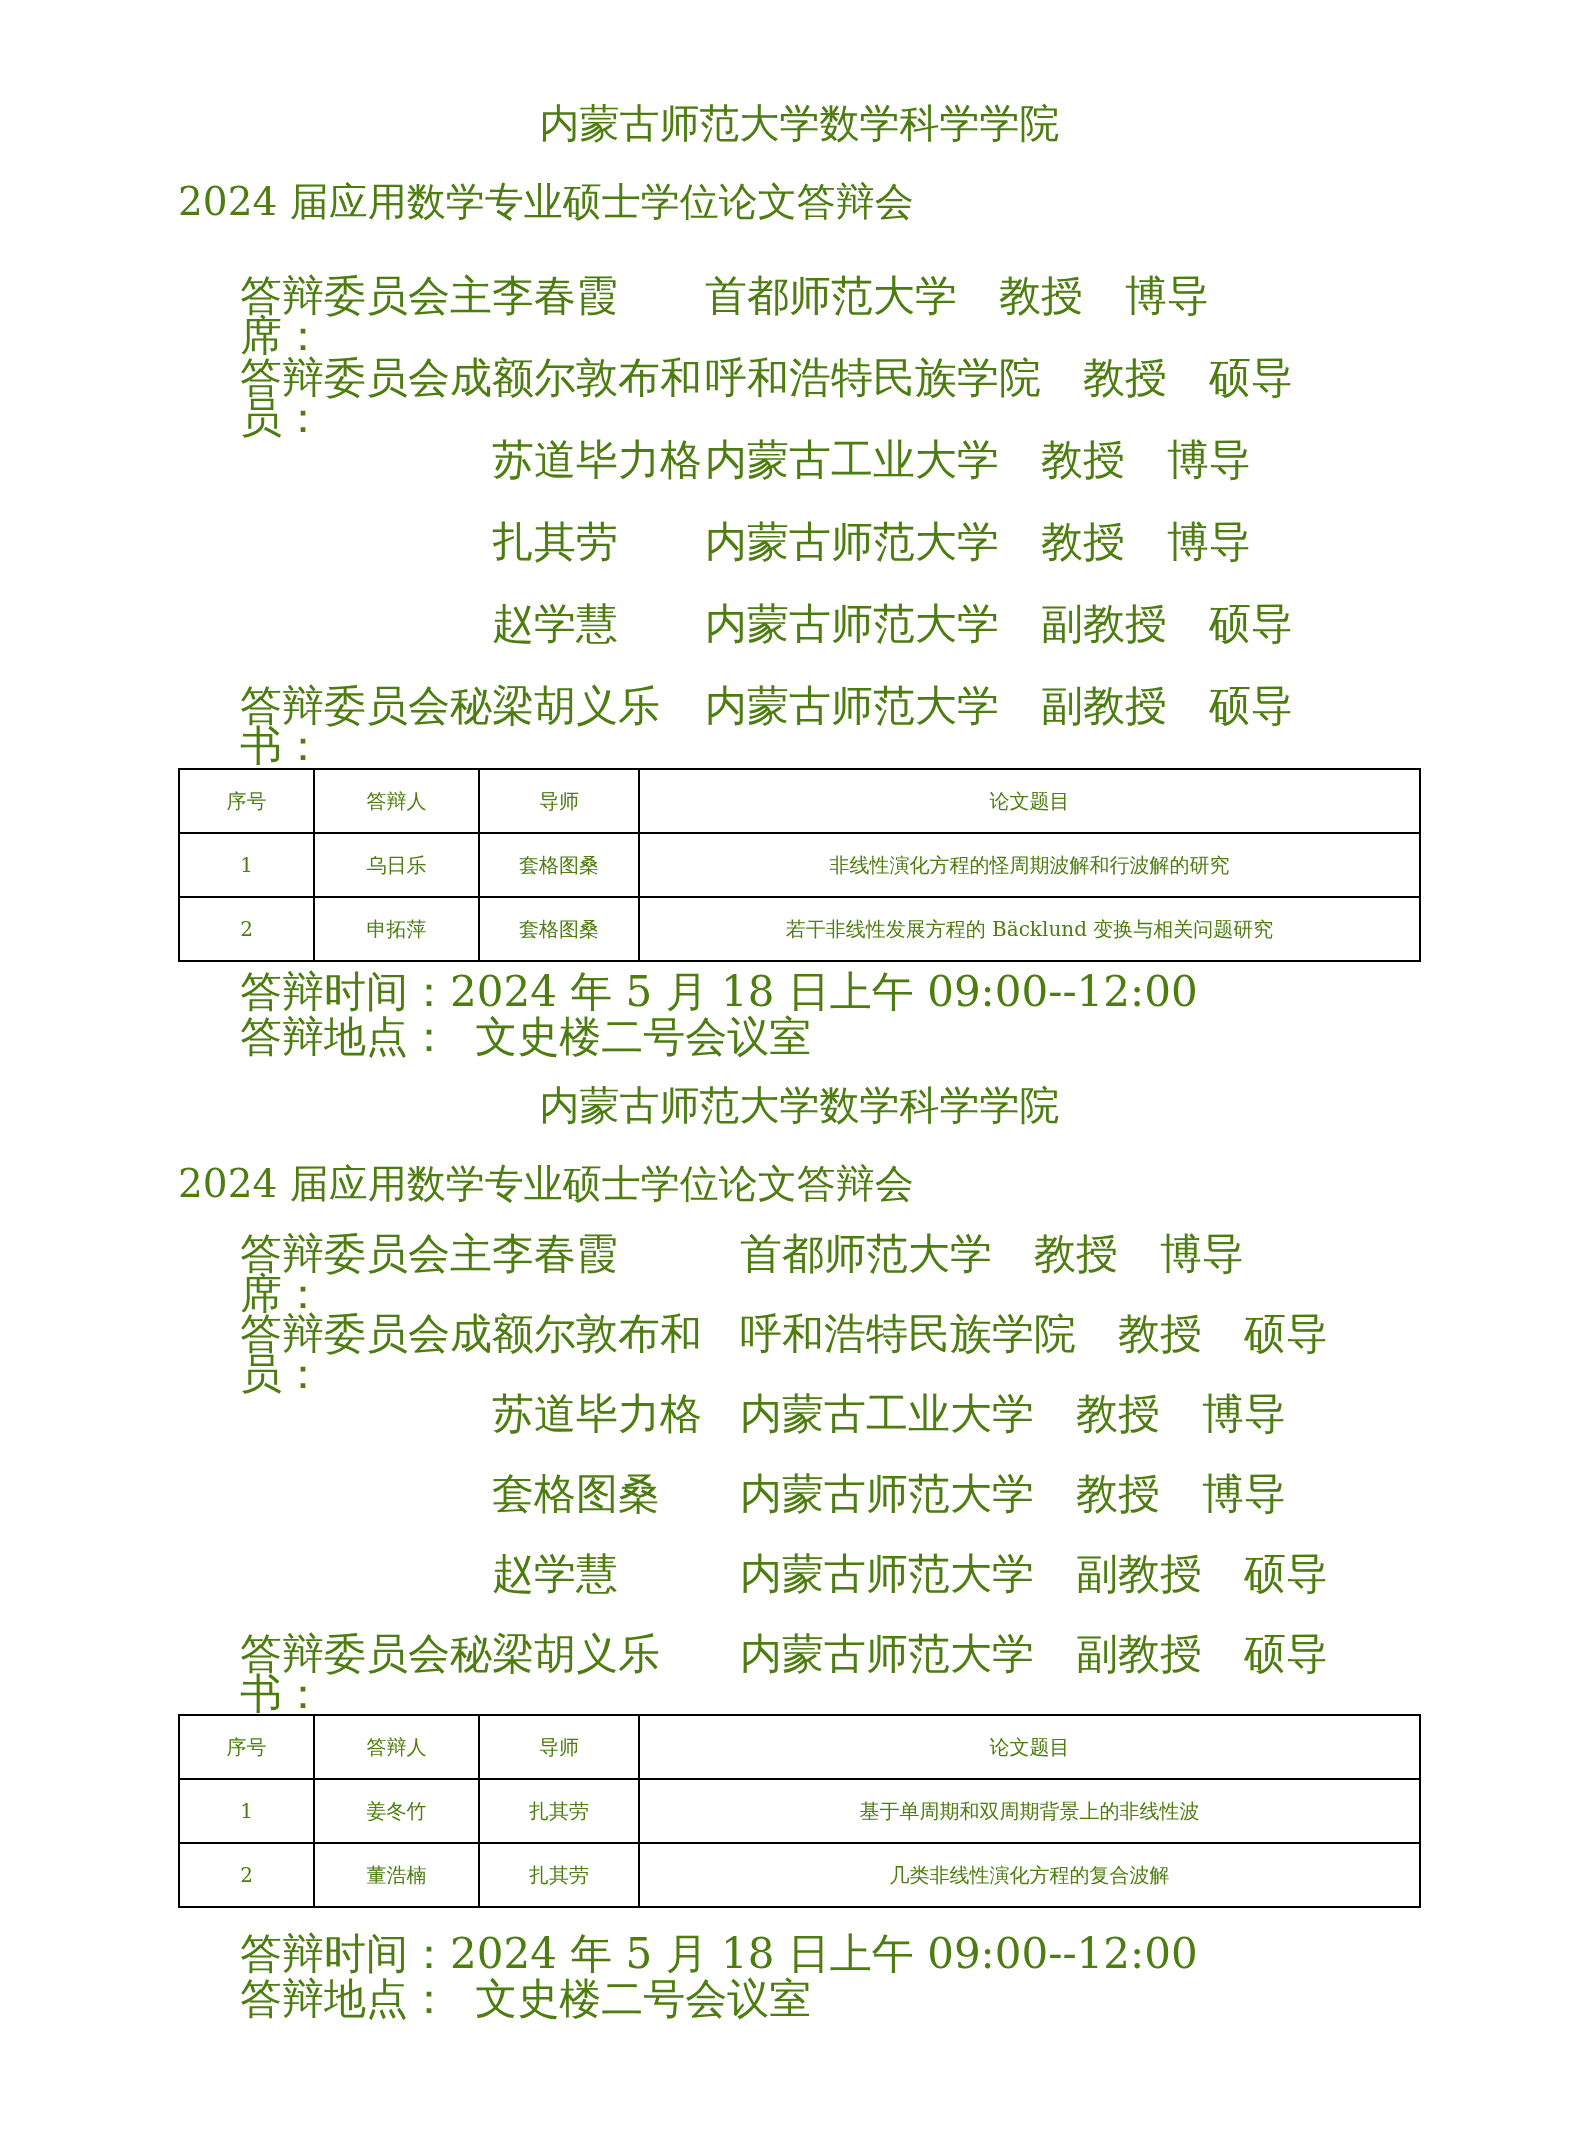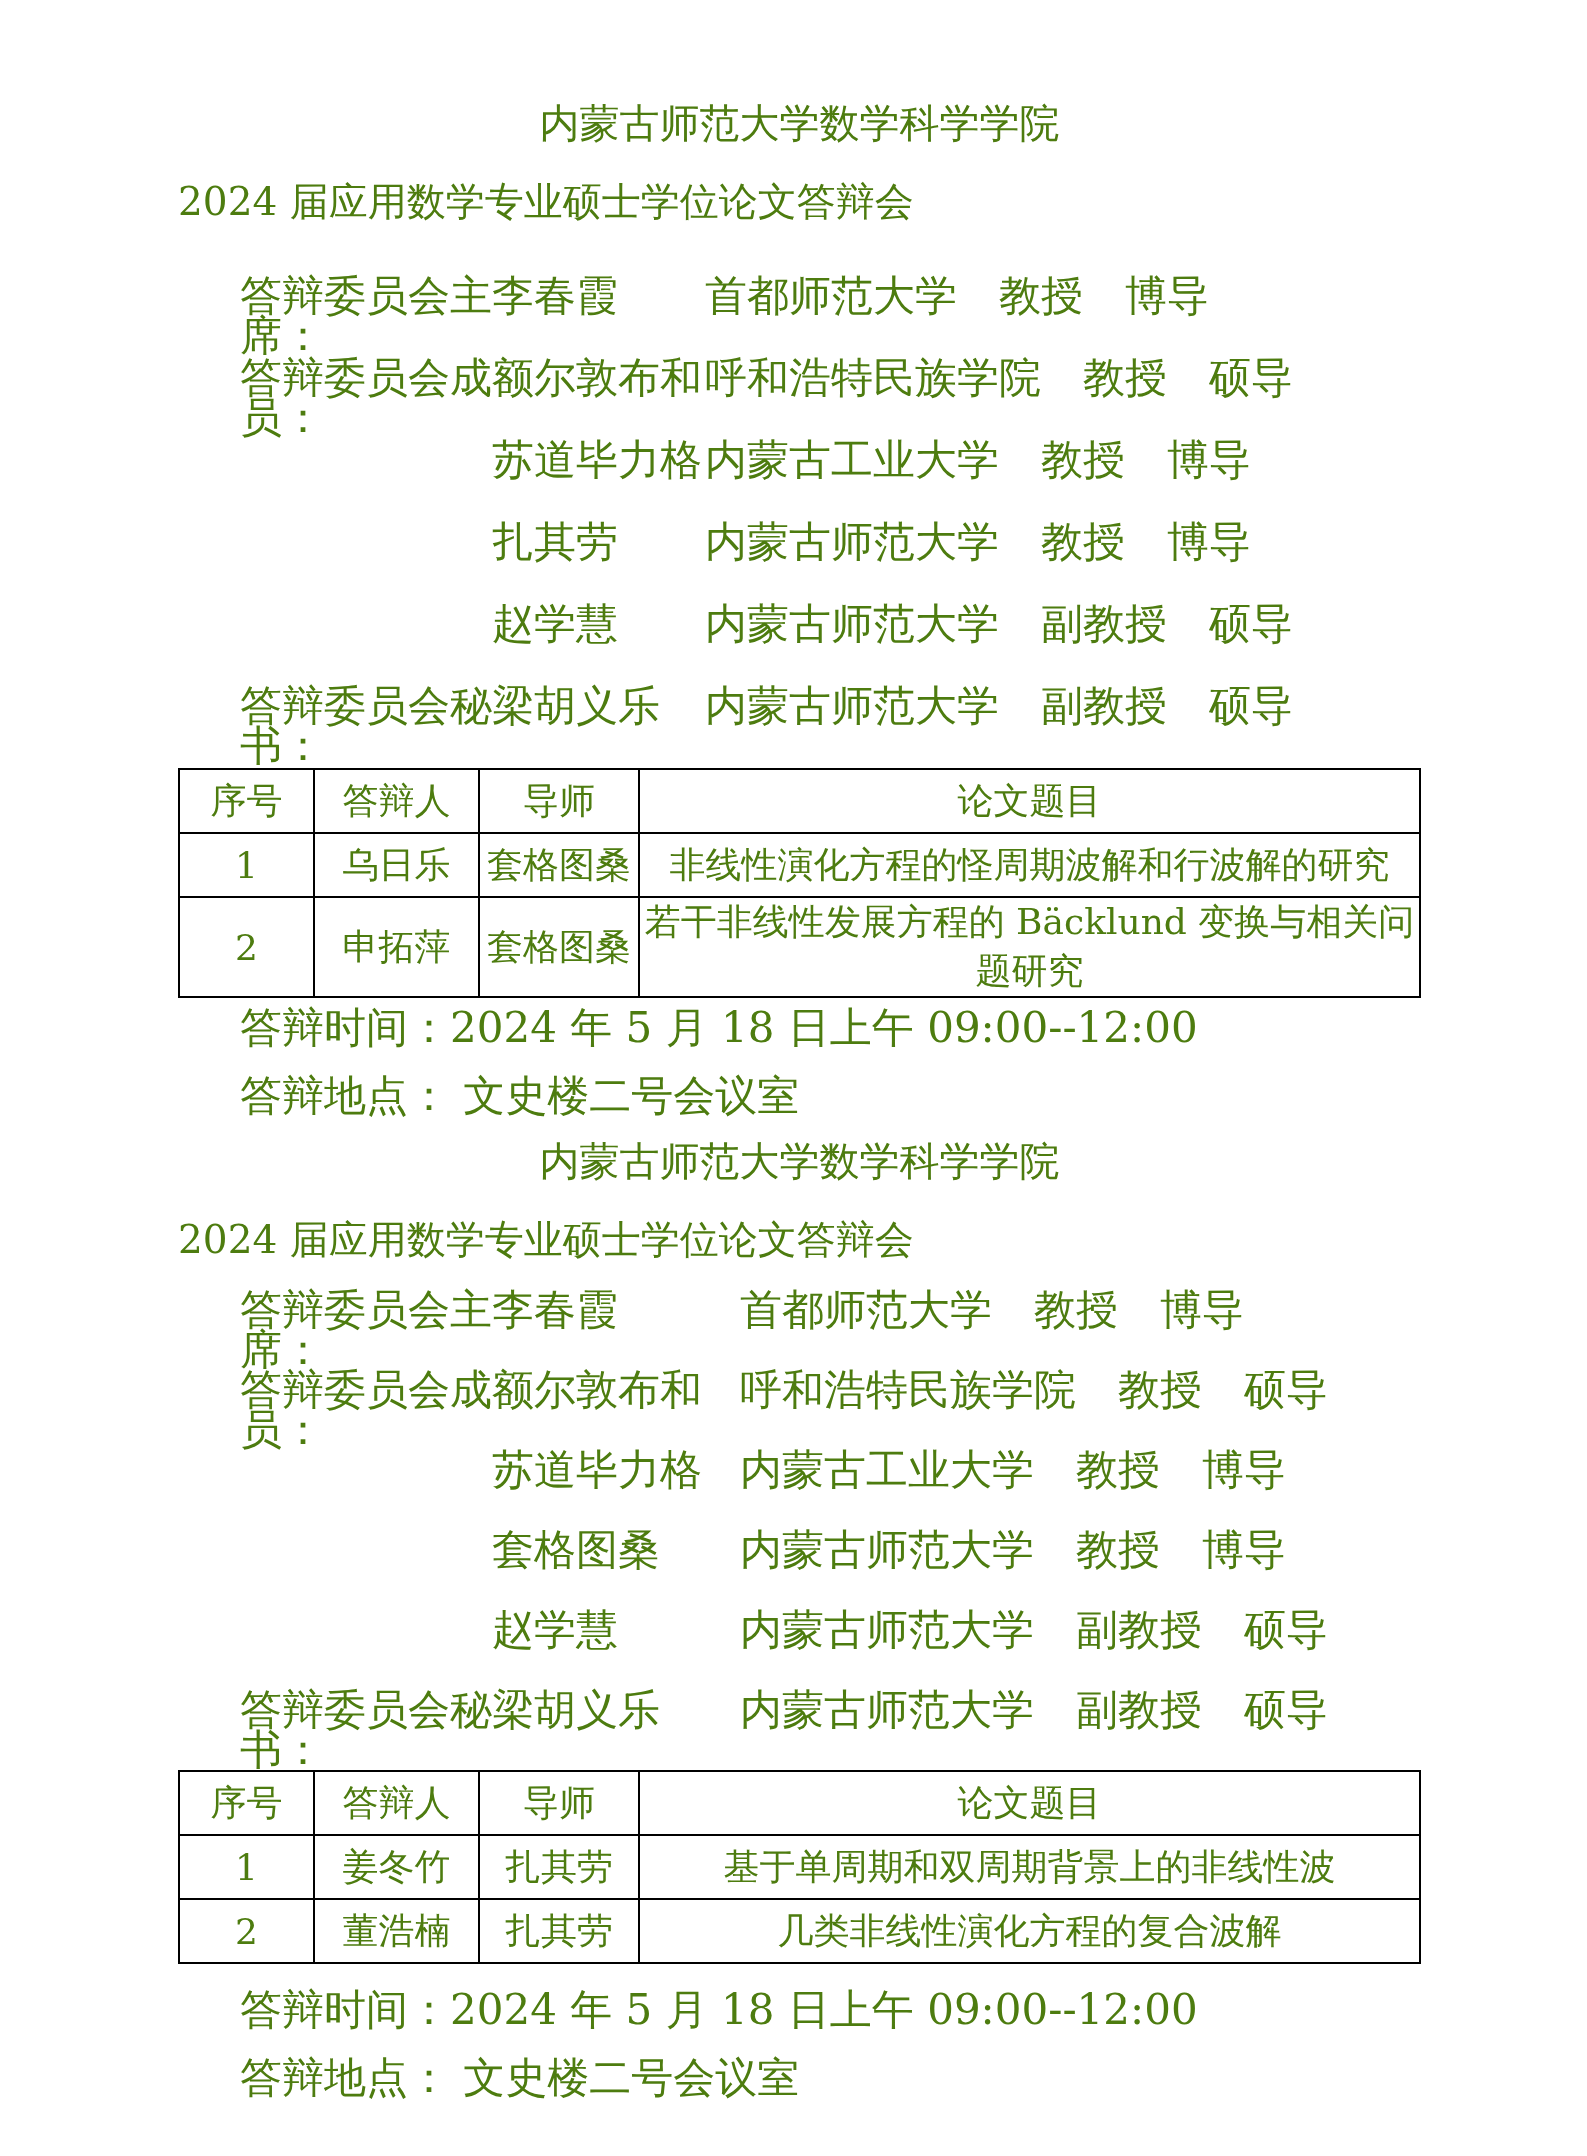--- a/index.html
+++ b/index.html
@@ -49,33 +49,33 @@
     border-collapse: collapse;
     table-layout: fixed;
     width: 1243px;
   }
   .defense-table th,
   .defense-table td {
     border: 2px solid #000000;
     text-align: center;
     vertical-align: middle;
     font-weight: normal;
-    font-size: 36px;
+    font-size: 20px;
     height: 62px;
     padding: 0 4px;
     overflow: hidden;
   }
   .meta {
     font-size: 42px;
     line-height: 44px;
     margin: 0;
     padding-left: 62px;
   }
   .meta-time  { margin-top: 8px; }
-  .meta-venue { margin-top: 24px; }
+  .meta-venue { margin-top: 4px; font-family: Liberation Mono, monospace; }
   
   .sec2 .doc-title    { margin-top: 20px; margin-bottom: 34px; }
   .sec2 .doc-subtitle { margin-bottom: 28px; }
   .sec2 .c-row        { height: 80px; }
   .sec2 .c-name       { width: 248px; }
   .sec2 .meta-time    { margin-top: 24px; }
 </style>
 </head>
 <body>
 

